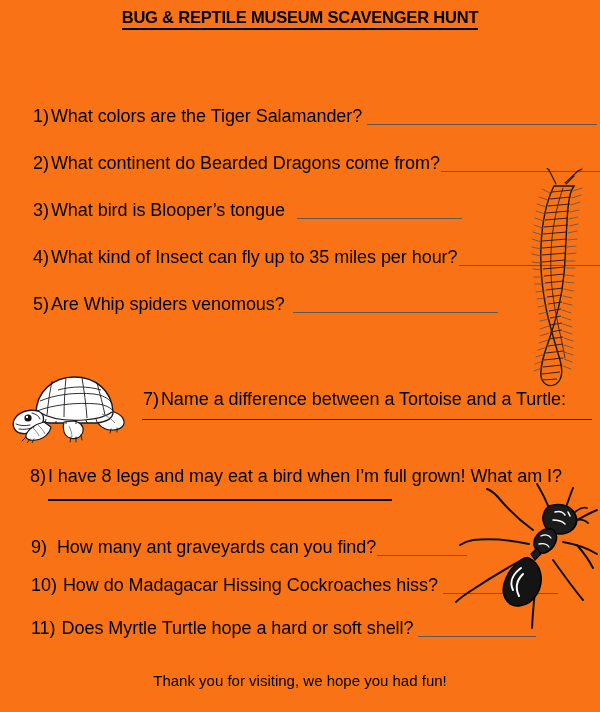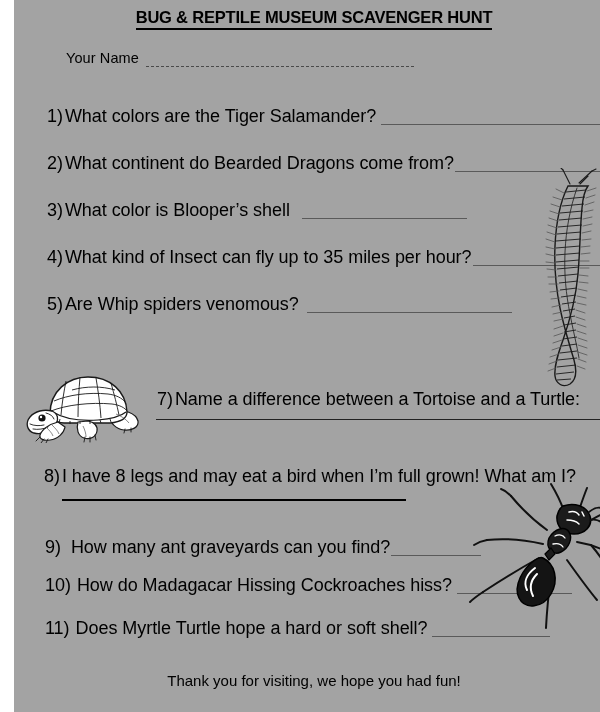--- a/index.html
+++ b/index.html
@@ -11,22 +11,21 @@
     width: 600px;
     height: 712px;
     position: relative;
     overflow: hidden;
     font-family: "Liberation Sans", sans-serif;
     color: #000000;
   }
   .sheet {
     position: absolute;
     inset: 0;
-    background: #a3a3a3;
-    margin-left: 14px;
+    background: #f97316;
   }
 
   
   .title {
     position: absolute;
     top: 8px;
     left: 0;
     width: 600px;
     text-align: center;
     font-size: 16.5px;
@@ -106,35 +105,31 @@
 </style>
 </head>
 <body>
 
 <div class="sheet">
 
   <div class="title">
     <span class="t">BUG &amp; REPTILE MUSEUM SCAVENGER HUNT</span>
   </div>
 
-  <div class="name-row">
-    <span class="name-label">Your Name</span>
-    <span class="blank-dash" style="width:268px;"></span>
-  </div>
 
   <div class="q" style="top:106px; left:33px;">
     <span class="num">1)</span><span>What colors are the Tiger Salamander?</span><span class="blank" style="width:230px;"></span>
   </div>
 
   <div class="q" style="top:153px; left:33px;">
     <span class="num">2)</span><span>What continent do Bearded Dragons come from?</span><span class="blank tight" style="width:165px;"></span>
   </div>
 
   <div class="q" style="top:200px; left:33px;">
-    <span class="num">3)</span><span>What color is Blooper’s shell</span><span class="blank" style="width:165px; margin-left:12px;"></span>
+    <span class="num">3)</span><span>What bird is Blooper’s tongue</span><span class="blank" style="width:165px; margin-left:12px;"></span>
   </div>
 
   <div class="q" style="top:247px; left:33px;">
     <span class="num">4)</span><span>What kind of Insect can fly up to 35 miles per hour?</span><span class="blank tight" style="width:145px;"></span>
   </div>
 
   <div class="q" style="top:294px; left:33px;">
     <span class="num">5)</span><span>Are Whip spiders venomous?</span><span class="blank" style="width:205px; margin-left:8px;"></span>
   </div>
 

